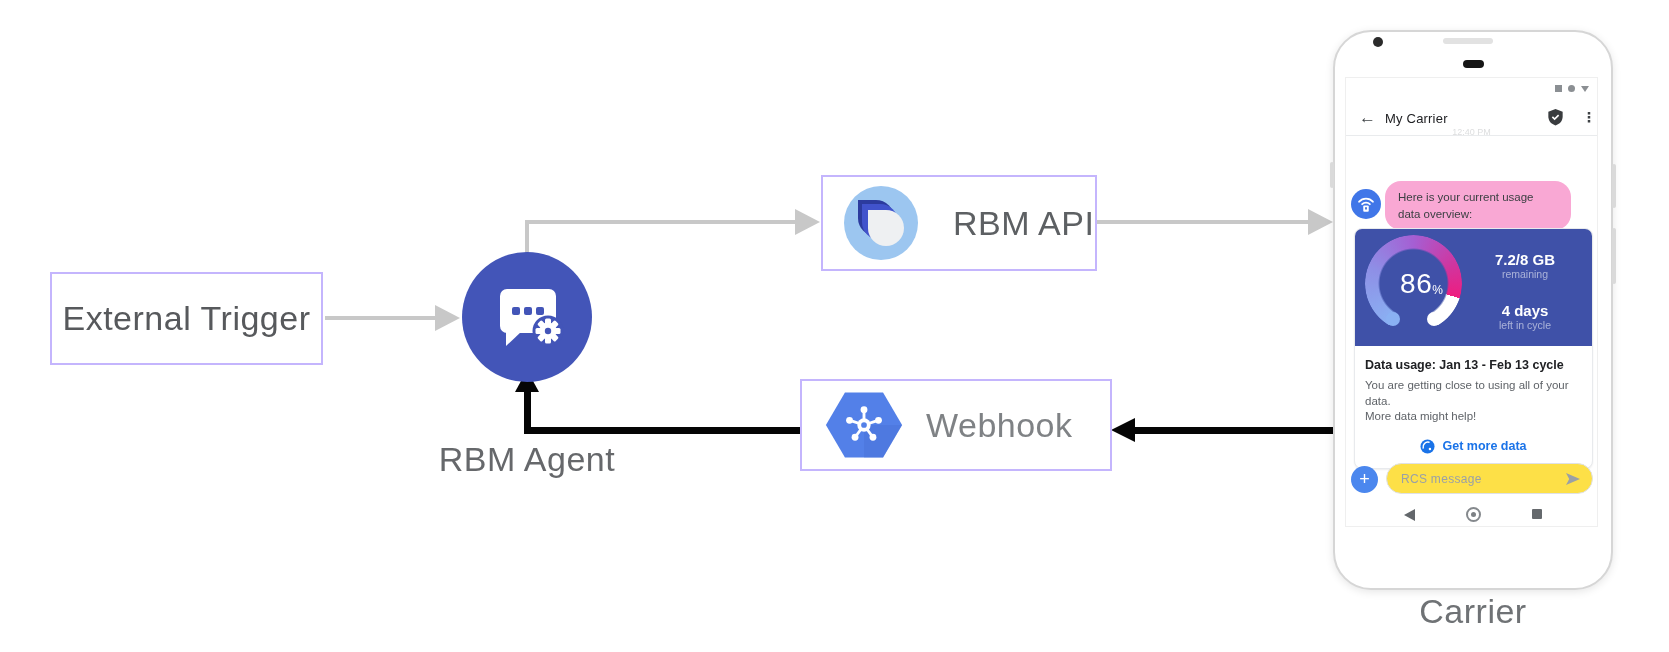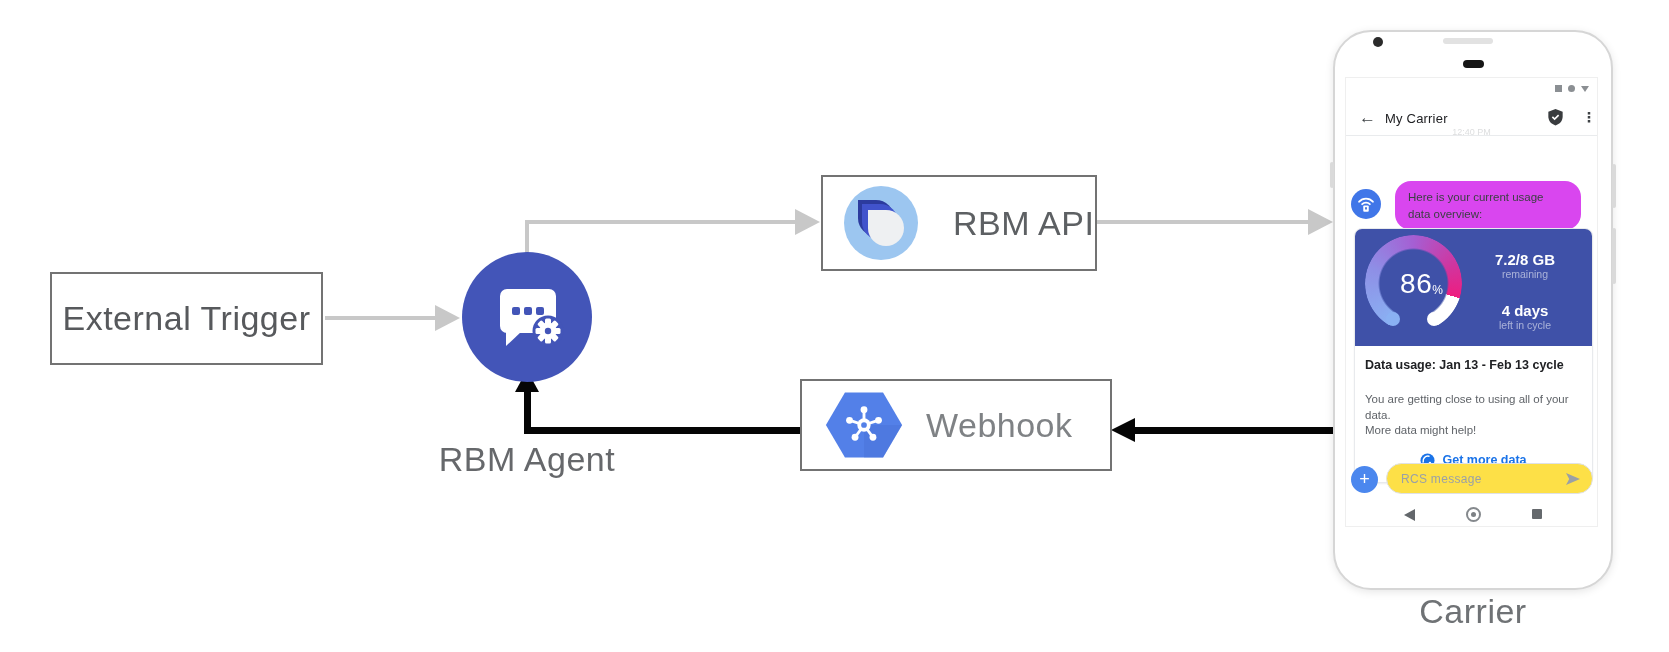--- a/index.html
+++ b/index.html
@@ -2,21 +2,21 @@
 <html><head>
 <meta charset="utf-8">
 <style>
   html,body { margin:0; padding:0; background:#fff; }
   .stage {
     position:relative; width:1669px; height:652px; background:#fff; overflow:hidden;
     font-family:"Liberation Sans","DejaVu Sans",sans-serif;
   }
   
   .node-box {
-    position:absolute; background:#fff; border:2px solid #737373; box-sizing:border-box;
+    position:absolute; background:#fff; border:2px solid #c4b5fd; box-sizing:border-box;
     display:flex; align-items:center;
   }
   .node-label { font-weight:300; letter-spacing:.5px; color:#57595c; white-space:nowrap; }
   .lbl-xl { font-size:34px; }
   .outer-label { position:absolute; text-align:center; font-weight:300; letter-spacing:.5px; font-size:34px; color:#66686b; }
   
   .hline,.vline { position:absolute; }
   .gray { background:#c8c8c8; }
   .black { background:#050505; }
   .ah { position:absolute; width:0; height:0; }
@@ -48,21 +48,21 @@
   .st-tr { width:0; height:0; border-left:4.5px solid transparent; border-right:4.5px solid transparent; border-top:6.5px solid #8b8f93; }
   .hdr-back { position:absolute; left:13px; top:30px; font-size:17px; color:#3f4346; }
   .hdr-title { position:absolute; left:39px; top:33px; font-size:13px; color:#202124; letter-spacing:.2px; }
   .hdr-shield { position:absolute; left:202px; top:31px; }
   .hdr-menu { position:absolute; left:236px; top:31px; font-size:14px; font-weight:bold; color:#3f4346; letter-spacing:1px; }
   .hdr-divider { position:absolute; left:0; top:57px; width:100%; height:1px; background:#e9ebed; }
   .faint-time { position:absolute; left:0; top:49px; width:100%; text-align:center; font-size:9px; color:rgba(95,99,104,.22); }
   .avatar { position:absolute; left:5px; top:111px; width:30px; height:30px; border-radius:50%; background:#4076e8;
             display:flex; align-items:center; justify-content:center; }
   .bubble {
-    position:absolute; left:49px; top:103px; max-width:160px; background:#d946ef; border-radius:16px;
+    position:absolute; left:39px; top:103px; max-width:160px; background:#f9a8d4; border-radius:16px;
     padding:8px 13px; font-size:11.5px; line-height:1.45; color:#3c4043;
   }
   .rich-card {
     position:absolute; left:8px; top:150px; width:239px; box-sizing:border-box; border-radius:8px; overflow:hidden;
     background:#fff; border:1px solid #e8eaed; box-shadow:0 1px 2px rgba(0,0,0,.07);
   }
   .card-blue { position:relative; height:117px; background:#3f51a8; }
   .gauge-wrap { position:absolute; left:10px; top:6px; width:97px; height:97px; }
   .gauge-ring {
     position:absolute; inset:0; border-radius:50%;
@@ -78,21 +78,21 @@
   .gauge-center { position:absolute; inset:0; display:flex; align-items:center; justify-content:center; color:#fff; }
   .gauge-pct { font-size:28px; font-weight:300; letter-spacing:.5px;margin-left:16px; }
   .gauge-pct-sign { font-size:12px; margin-top:12px; }
   .blue-stats { position:absolute; right:8px; top:0; width:118px; height:100%; text-align:center; color:#fff; }
   .bs-value { font-size:15px; font-weight:bold; }
   .bs-sub { font-size:10.5px; color:rgba(255,255,255,.55); }
   .bs-v1 { margin-top:22px; }
   .bs-v2 { margin-top:22px; }
   .card-body { padding:12px 10px 0 10px; }
   .cb-title { font-size:12.5px; font-weight:bold; color:#202124; }
-  .cb-text { margin-top:20px; font-size:11.5px; line-height:1.35; color:#5f6368; }
+  .cb-text { margin-top:6px; font-size:11.5px; line-height:1.35; color:#5f6368; }
   .cb-action { display:flex; align-items:center; justify-content:center; gap:7px; margin:14px 0 14px 0; cursor:pointer; }
   .cb-action-label { font-size:12.5px; font-weight:bold; color:#1a73e8; }
   .plus-btn { position:absolute; left:5px; top:388px; width:27px; height:27px; border-radius:50%; background:#4b87ee;
               color:#fff; font-size:18px; font-weight:400; display:flex; align-items:center; justify-content:center; }
   .compose-pill {
     position:absolute; left:40px; top:385px; width:207px; height:31px; box-sizing:border-box;
     border:1.5px solid #dfe1e5; border-radius:16px; background:#fde047;
   }
   .compose-input {
     position:absolute; left:12px; top:1px; width:150px; height:26px; border:none; outline:none;

